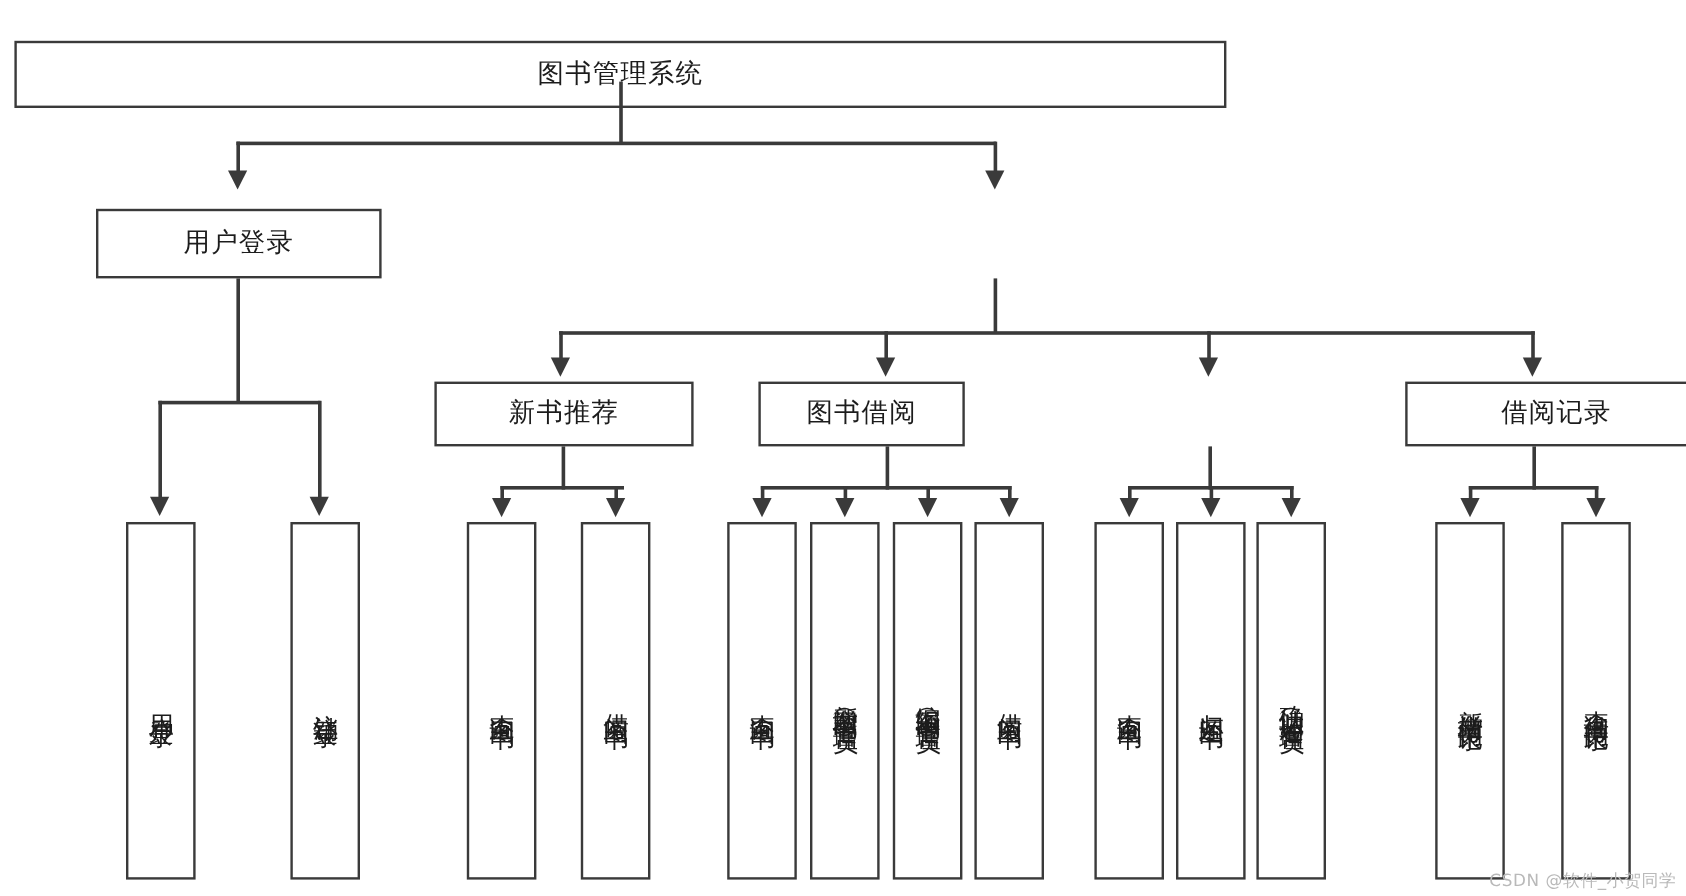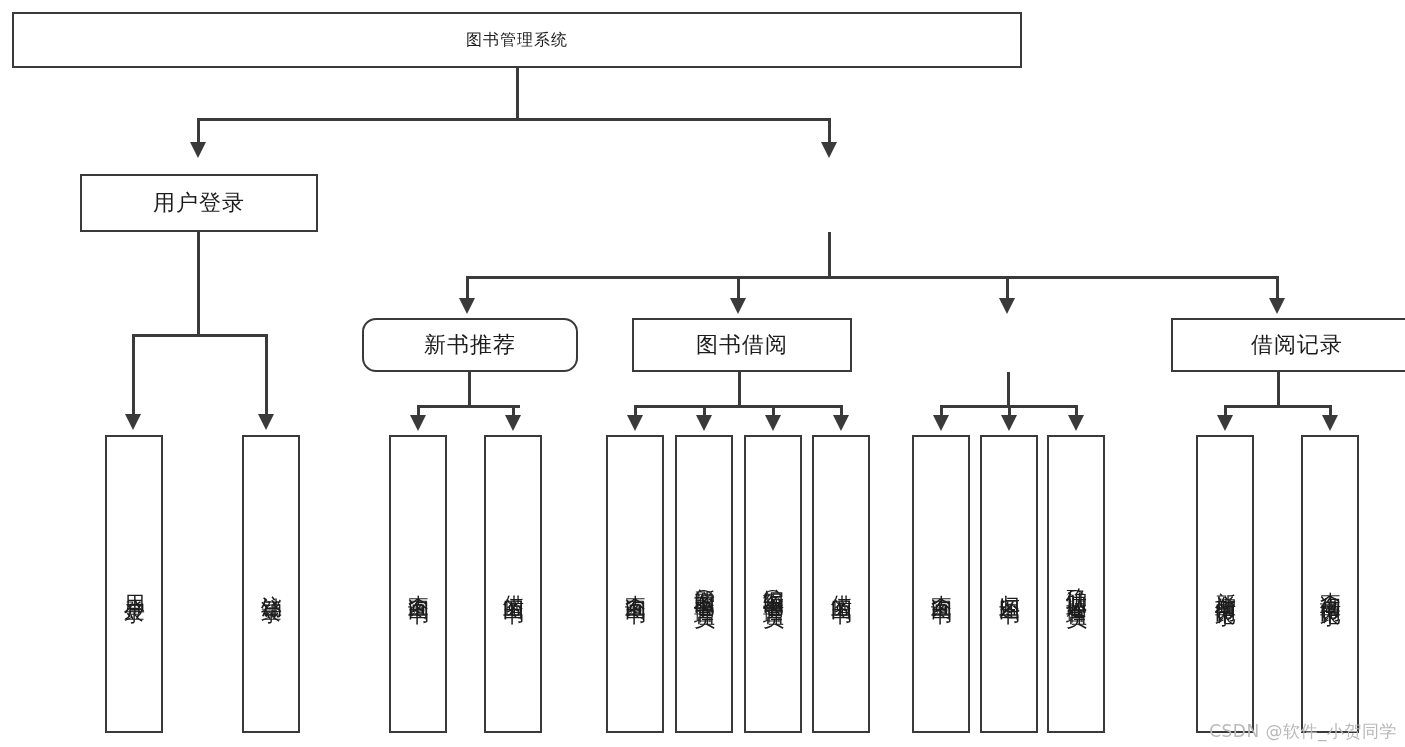--- a/index.html
+++ b/index.html
@@ -22,21 +22,21 @@
     align-items:center;
     justify-content:center;
     color:#1c1c1c;
   }
   .node.h{            
     font-size:22px;
     line-height:1.1;
     letter-spacing:1px;
     white-space:nowrap;
   }
-  .node.h.root{font-size:16px;}
+  .node.h.root{font-size:22px;margin-top:22px;}
   .node.v{            
     font-size:21px;
     letter-spacing:2px;
     padding:6px 0;
   }
   .node.v .vtxt{
     writing-mode:vertical-rl;
     text-orientation:upright;
     line-height:1.18;
     letter-spacing:3px;
@@ -54,21 +54,21 @@
     width:0;height:0;
     border-left:8px solid transparent;
     border-right:8px solid transparent;
     border-top:16px solid #3a3a3a;
   }
 
   
   #watermark{
     position:absolute;
     right:8px;bottom:4px;
-    font-size:17px;
+    font-size:14px;
     color:#b9b9b9;
     white-space:nowrap;
     letter-spacing:0.5px;
   }
 </style>
 </head>
 <body>
 
 <div id="diagram">
 
@@ -101,24 +101,24 @@
   <div class="ln h" style="left:466px;top:276px;width:813px;height:3px;"></div>
   <div class="ln v" style="left:466px;top:276px;width:3px;height:24px;"></div>
   <div class="arw" style="left:459px;top:298px;"></div>
   <div class="ln v" style="left:737px;top:276px;width:3px;height:24px;"></div>
   <div class="arw" style="left:730px;top:298px;"></div>
   <div class="ln v" style="left:1006px;top:276px;width:3px;height:24px;"></div>
   <div class="arw" style="left:999px;top:298px;"></div>
   <div class="ln v" style="left:1276px;top:276px;width:3px;height:24px;"></div>
   <div class="arw" style="left:1269px;top:298px;"></div>
 
-  <div class="node h" style="left:362px;top:318px;width:216px;height:54px;border-radius:14px;">
+  <div class="node h" style="left:362px;top:318px;width:216px;height:54px;">
     <span>新书推荐</span>
   </div>
-  <div class="node h" style="left:632px;top:318px;width:220px;height:54px;">
+  <div class="node h" style="left:632px;top:318px;width:172px;height:54px;">
     <span>图书借阅</span>
   </div>
   <div class="node h" style="left:1171px;top:318px;width:252px;height:54px;">
     <span>借阅记录</span>
   </div>
 
   <div class="ln v" style="left:468px;top:372px;width:3px;height:36px;"></div>
   <div class="ln h" style="left:417px;top:405px;width:103px;height:3px;"></div>
   <div class="ln v" style="left:417px;top:405px;width:3px;height:12px;"></div>
   <div class="arw" style="left:410px;top:415px;"></div>

